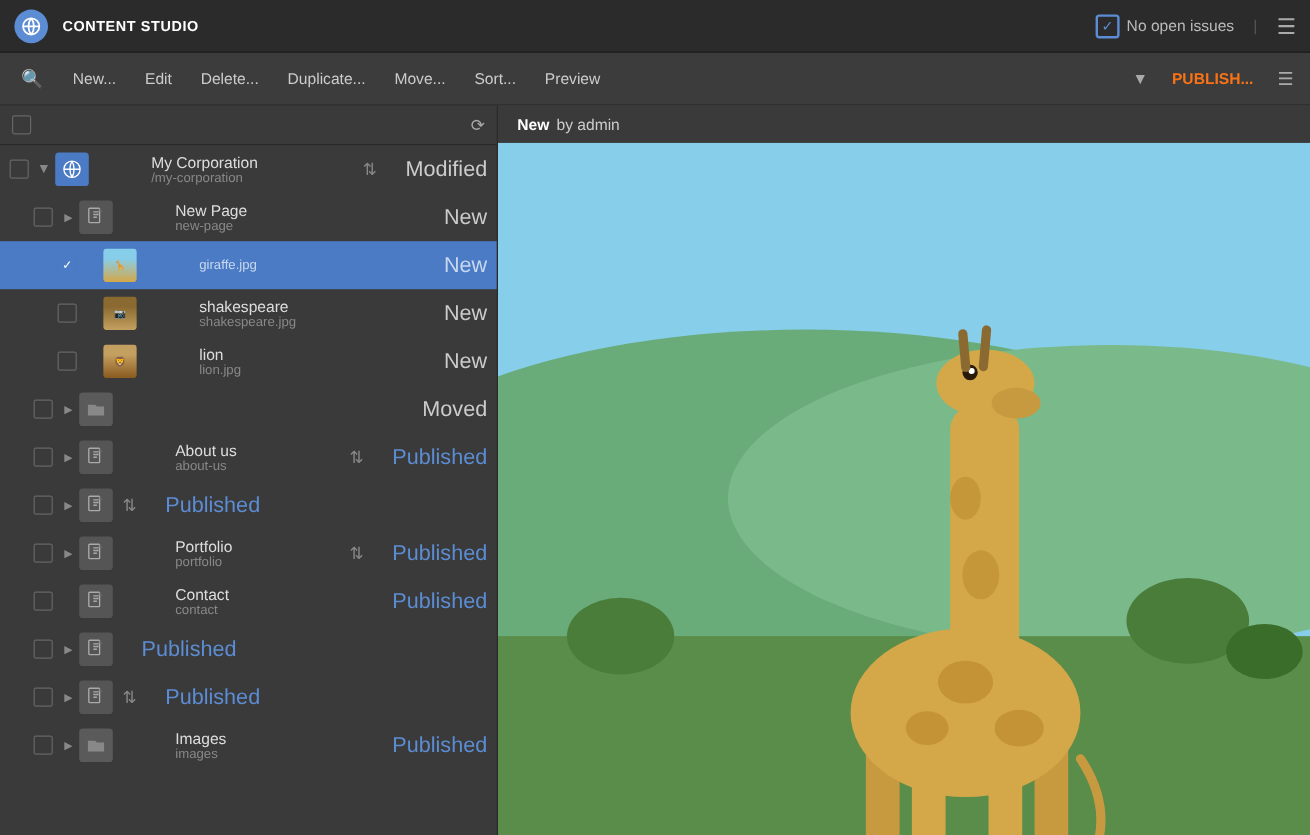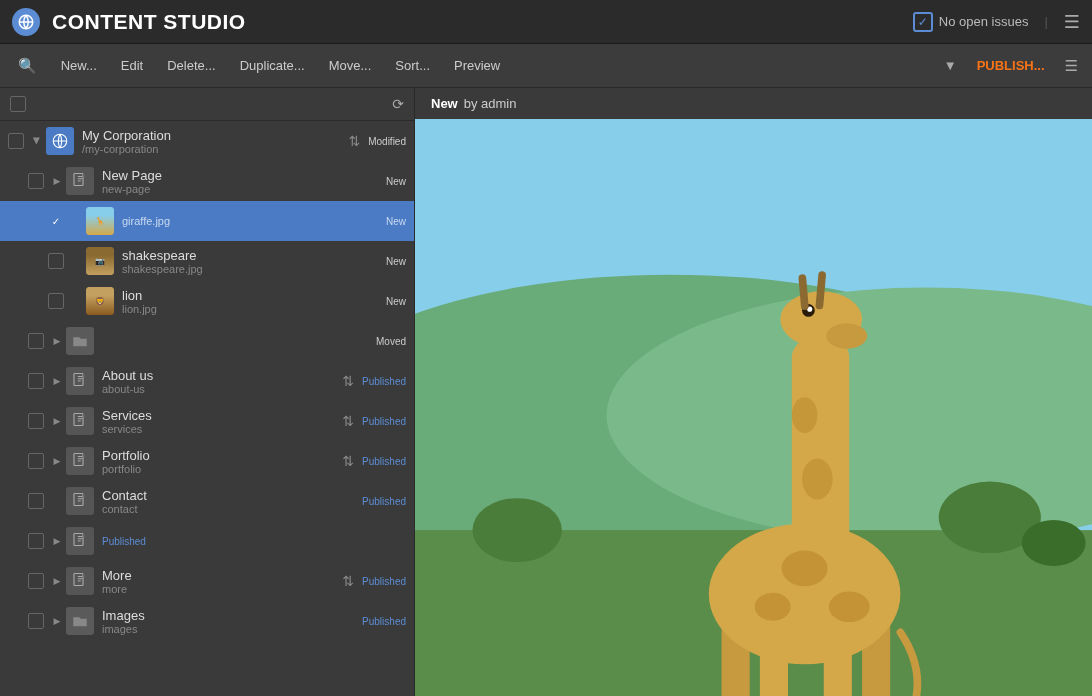--- a/index.html
+++ b/index.html
@@ -18,21 +18,21 @@
     .topbar-logo {
       width: 28px; height: 28px;
       border-radius: 50%;
       background: #5c8dd4;
       display: flex; align-items: center; justify-content: center;
       flex-shrink: 0;
     }
     .topbar-logo svg { width: 18px; height: 18px; }
     .topbar-title {
       color: #fff;
-      font-size: 21px;
+      font-size: 12px;
       font-weight: 600;
       letter-spacing: 0.5px;
       flex: 1;
     }
     .topbar-right {
       display: flex; align-items: center; gap: 16px;
     }
     .no-issues {
       display: flex; align-items: center; gap: 6px;
       color: #bbb; font-size: 13px;
@@ -139,26 +139,26 @@
     .item-icon {
       width: 28px; height: 28px;
       border-radius: 3px;
       overflow: hidden;
       margin-right: 8px;
       flex-shrink: 0;
       display: flex; align-items: center; justify-content: center;
       background: #555;
     }
     .item-icon svg { width: 18px; height: 18px; }
-    .item-info { flex: 1; min-width: 0; }
+    .item-info { flex: 1; min-width: 0; margin-left: 44px; }
     .item-name { font-size: 13px; color: #ddd; font-weight: 500; white-space: nowrap; overflow: hidden; text-overflow: ellipsis; }
     .item-slug { font-size: 11px; color: #888; white-space: nowrap; overflow: hidden; text-overflow: ellipsis; }
     .tree-item.selected .item-name { color: #fff; }
     .item-sort-icon { color: #888; font-size: 14px; margin-right: 8px; }
-    .item-status { font-size: 10px; color: #5c8dd4; white-space: nowrap; margin-left: 0; }
+    .item-status { font-size: 18px; color: #5c8dd4; white-space: nowrap; margin-left: 16px; }
     .item-status.new-status { color: #ccc; }
     .item-status.moved-status { color: #ccc; }
 
     
     .left-panel::-webkit-scrollbar { width: 6px; }
     .left-panel::-webkit-scrollbar-track { background: #3a3a3a; }
     .left-panel::-webkit-scrollbar-thumb { background: #555; border-radius: 3px; }
 
     
     .right-panel {
@@ -343,24 +343,20 @@
         <div class="tree-item" style="padding-left: 28px;">
           <div class="item-checkbox"></div>
           <div class="item-expand">▶</div>
           <div class="item-icon ">
             <svg viewBox="0 0 24 24" fill="none" stroke="#aaa" stroke-width="1.5" width="18" height="18">
     <rect x="4" y="2" width="12" height="16" rx="1"></rect>
     <path d="M9 6 h6 M9 9 h6 M9 12 h4"></path>
     <polygon points="4,2 16,2 20,6 16,6 16,2" fill="#666" stroke="none"></polygon>
   </svg>
           </div>
-          <div class="item-info">
-            <div class="item-name">Services</div>
-            <div class="item-slug">services</div>
-          </div>
           <div class="item-sort-icon">⇅</div>
           <div class="item-status">Published</div>
         </div>
         <div class="tree-item" style="padding-left: 28px;">
           <div class="item-checkbox"></div>
           <div class="item-expand">▶</div>
           <div class="item-icon ">
             <svg viewBox="0 0 24 24" fill="none" stroke="#aaa" stroke-width="1.5" width="18" height="18">
     <rect x="4" y="2" width="12" height="16" rx="1"></rect>
     <path d="M9 6 h6 M9 9 h6 M9 12 h4"></path>
@@ -404,24 +400,20 @@
         </div>
         <div class="tree-item" style="padding-left: 28px;">
           <div class="item-checkbox"></div>
           <div class="item-expand">▶</div>
           <div class="item-icon ">
             <svg viewBox="0 0 24 24" fill="none" stroke="#aaa" stroke-width="1.5" width="18" height="18">
     <rect x="4" y="2" width="12" height="16" rx="1"></rect>
     <path d="M9 6 h6 M9 9 h6 M9 12 h4"></path>
     <polygon points="4,2 16,2 20,6 16,6 16,2" fill="#666" stroke="none"></polygon>
   </svg>
-          </div>
-          <div class="item-info">
-            <div class="item-name">More</div>
-            <div class="item-slug">more</div>
           </div>
           <div class="item-sort-icon">⇅</div>
           <div class="item-status">Published</div>
         </div>
         <div class="tree-item" style="padding-left: 28px;">
           <div class="item-checkbox"></div>
           <div class="item-expand">▶</div>
           <div class="item-icon folder-icon-bg">
             <svg viewBox="0 0 24 24" fill="#888" width="18" height="18">
       <path d="M3 7 h8 l2 2 h8 v10 H3 z"></path>

